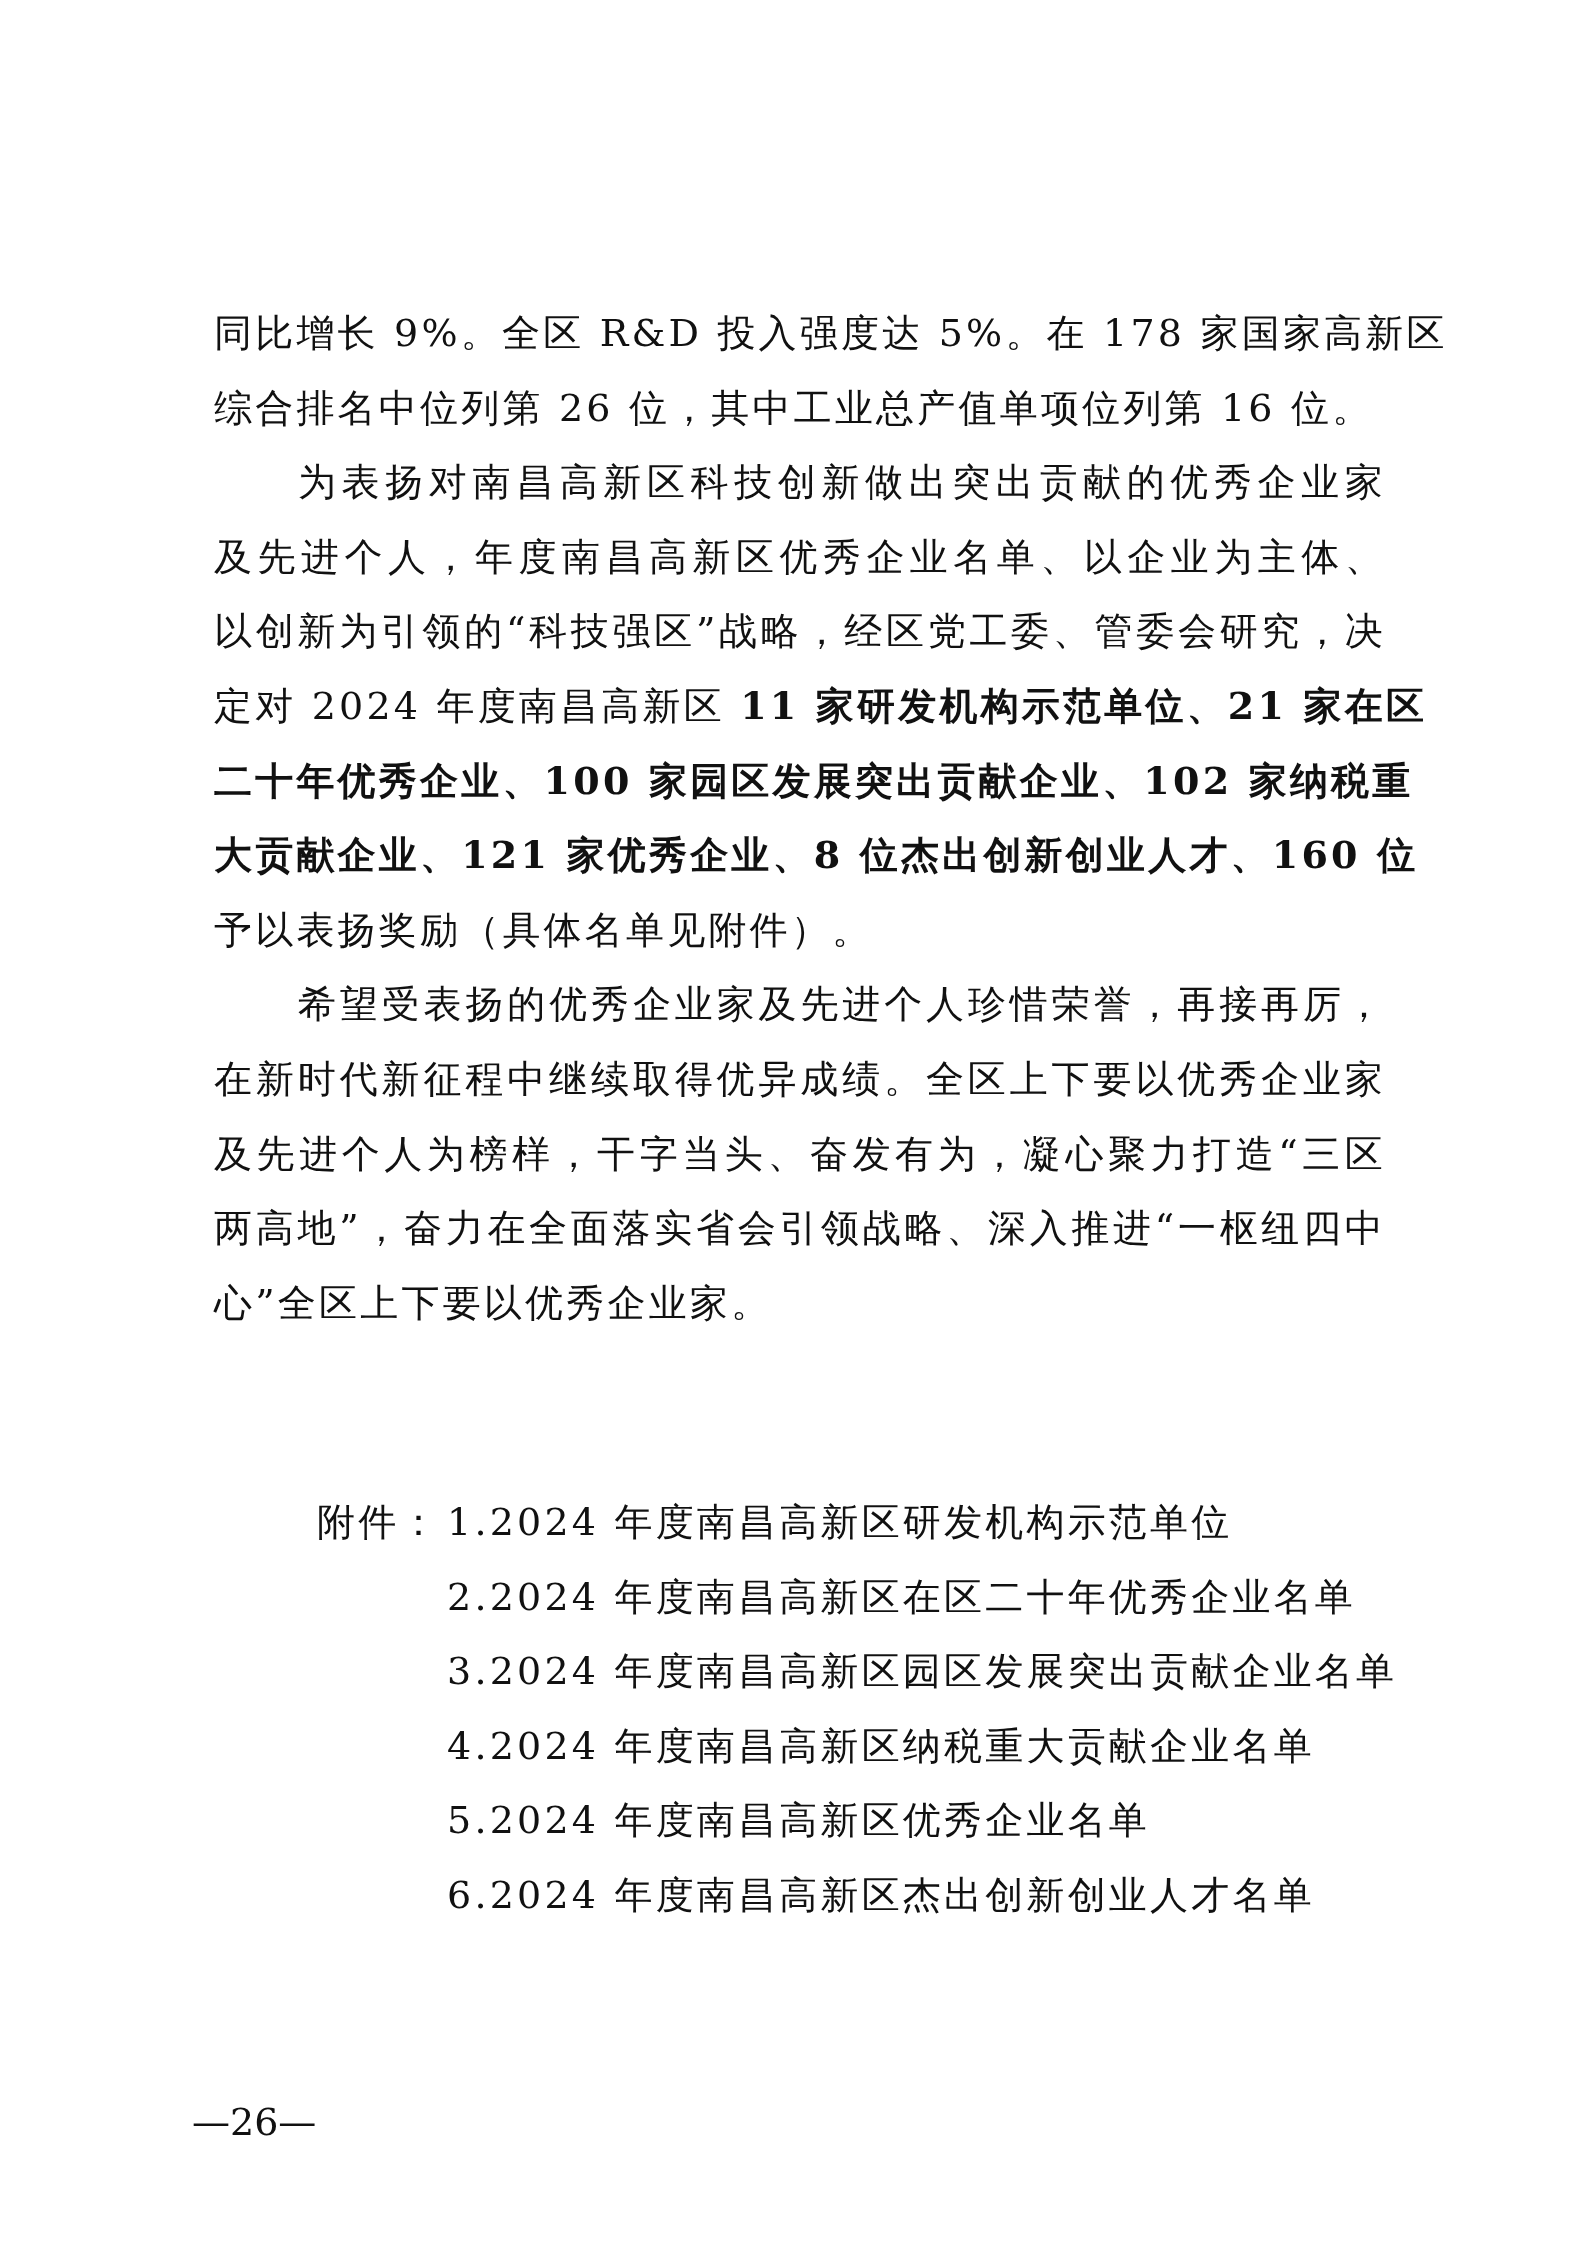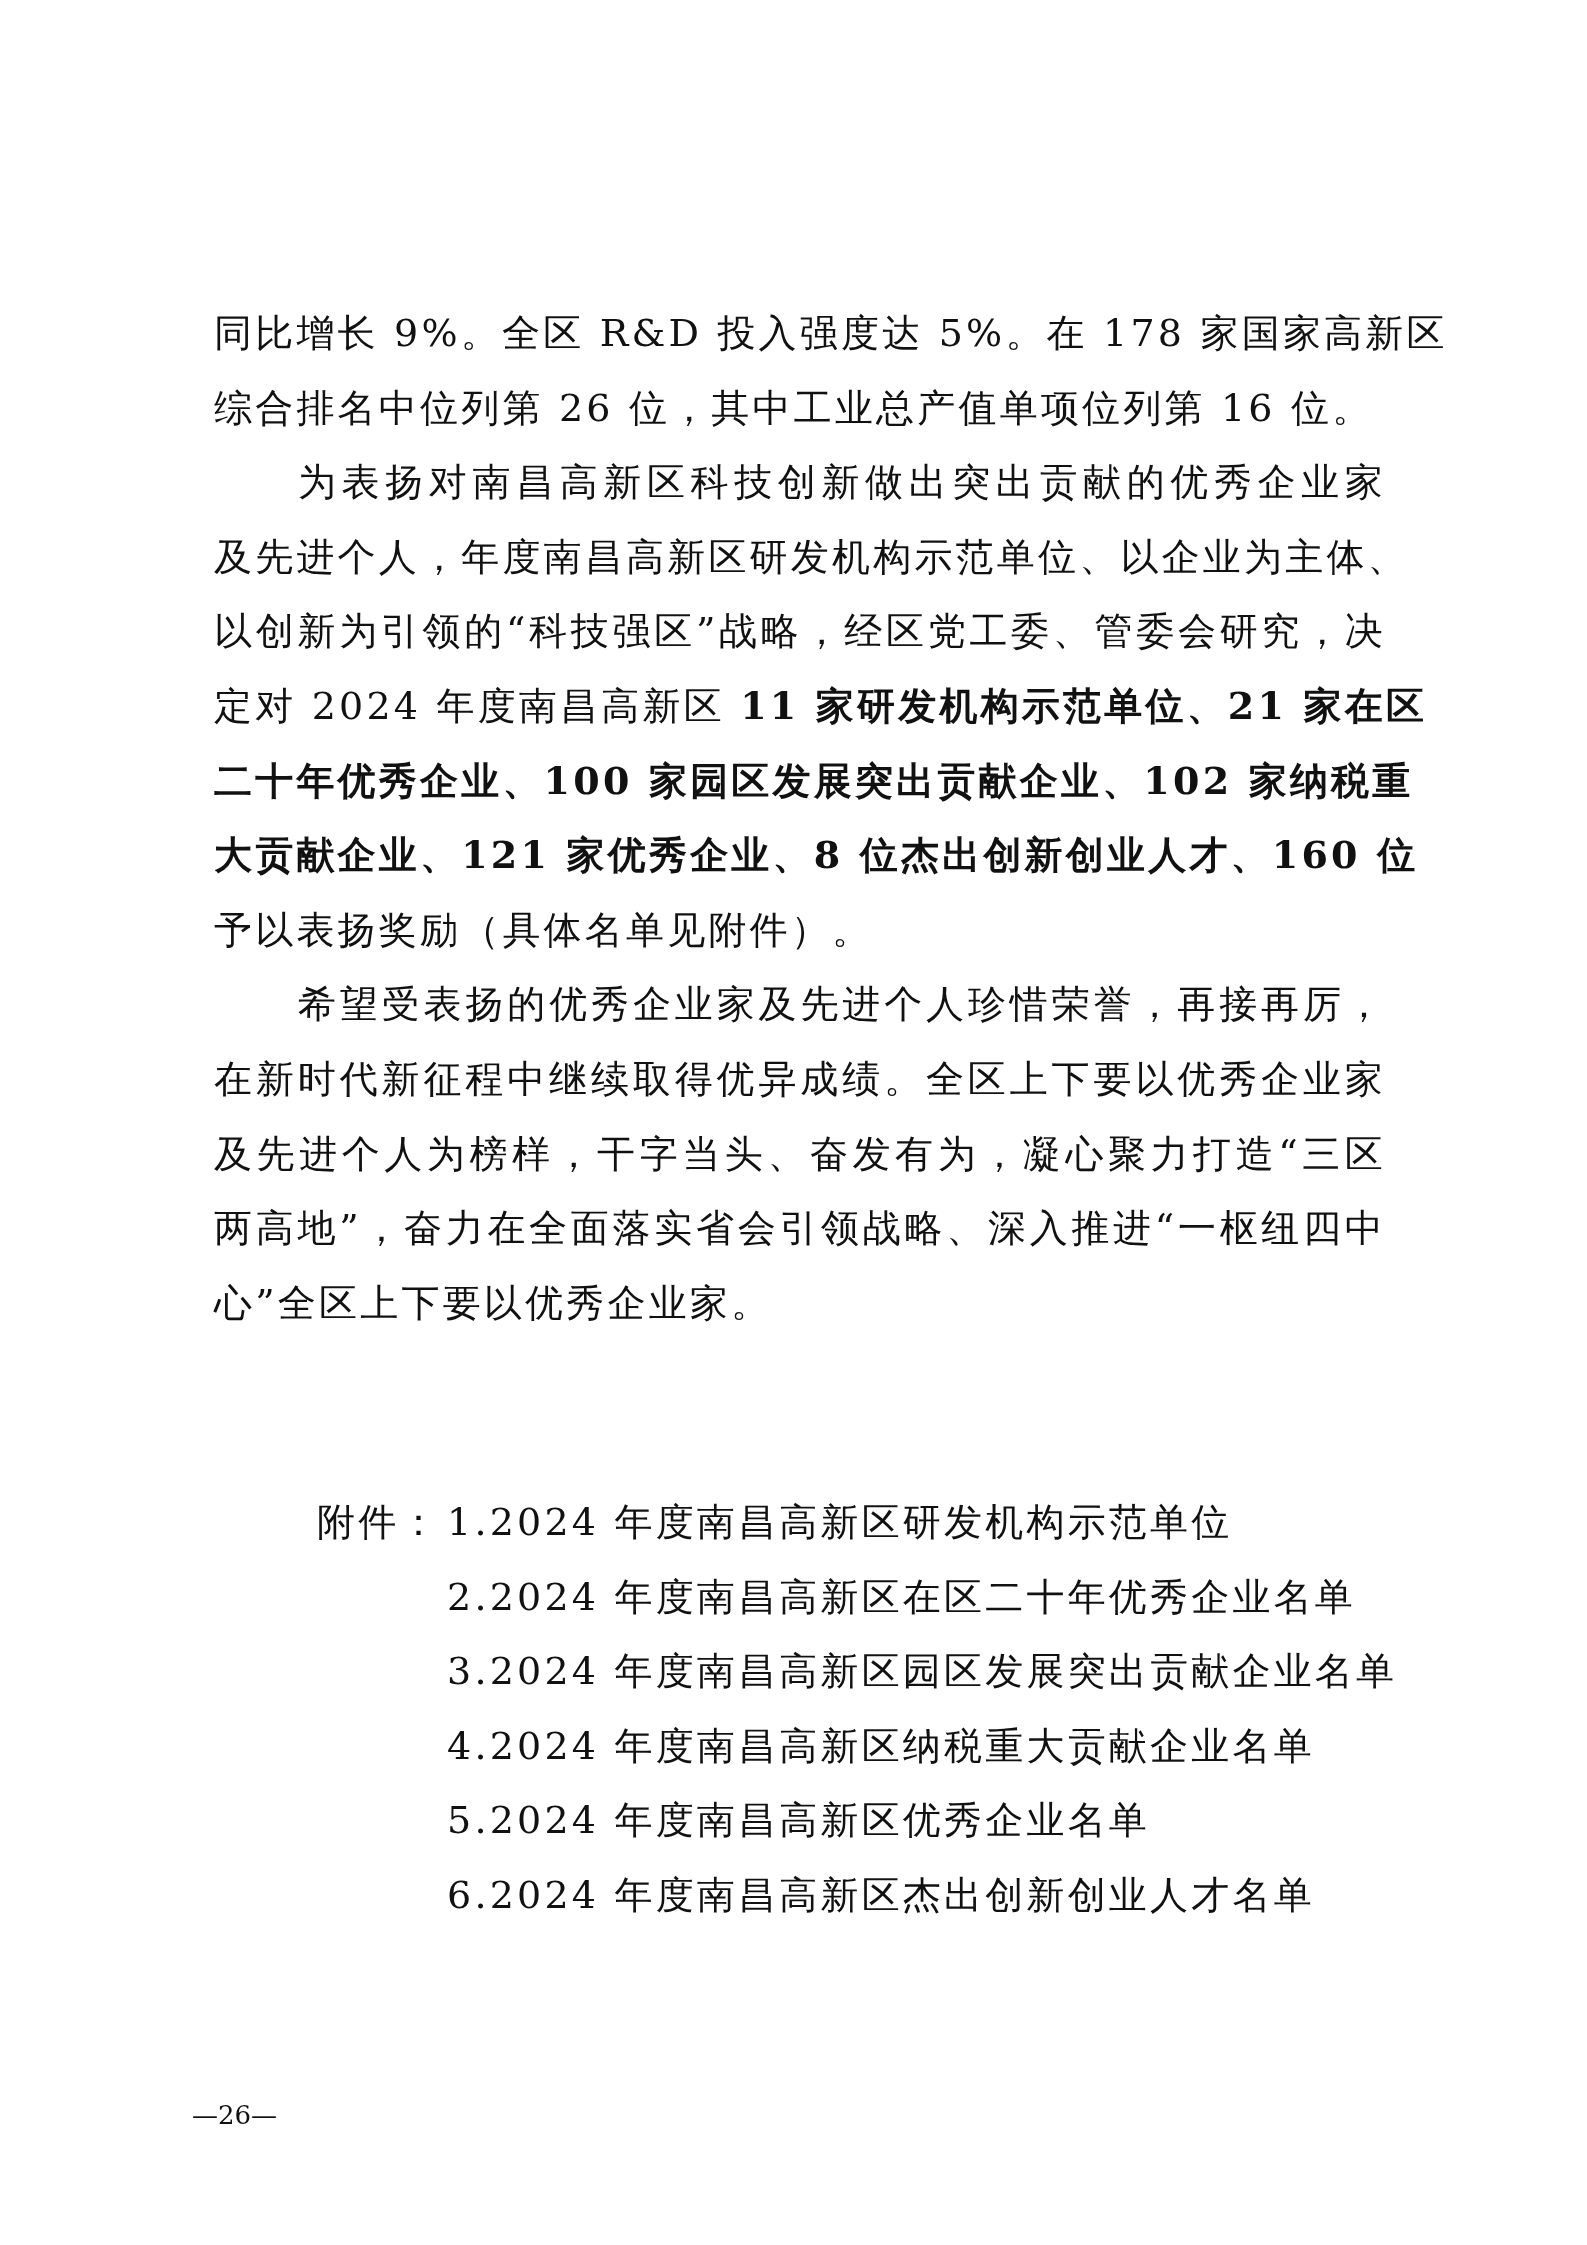--- a/index.html
+++ b/index.html
@@ -70,39 +70,39 @@
     flex: none;
   }
   .att-item {
     flex: none;
   }
   .page-number {
     position: absolute;
     left: 192px;
     top: 2100px;
     font-family: "DejaVu Serif", serif;
-    font-size: 26px;
+    font-size: 38px;
     letter-spacing: 0px;
   }
 </style>
 </head>
 <body>
 
 <div class="page">
 
   <div class="body-text">
 
     <p class="para">
       <span class="line">同比增长 9%。全区 R&amp;D 投入强度达 5%。在 178 家国家高新区</span>
       <span class="line last">综合排名中位列第 26 位，其中工业总产值单项位列第 16 位。</span>
     </p>
 
     <p class="para indent">
       <span class="line">为表扬对南昌高新区科技创新做出突出贡献的优秀企业家</span>
-      <span class="line" style="text-indent:0">及先进个人，年度南昌高新区研发机构示范单位、以企业为主体、</span>
+      <span class="line" style="text-indent:0">及先进个人，年度南昌高新区优秀企业名单、以企业为主体、</span>
       <span class="line" style="text-indent:0">以创新为引领的“科技强区”战略，经区党工委、管委会研究，决</span>
       <span class="line" style="text-indent:0"><span>定对 2024 年度南昌高新区 </span><span class="bold">11 家研发机构示范单位、21 家在区</span></span>
       <span class="line bold" style="text-indent:0">二十年优秀企业、100 家园区发展突出贡献企业、102 家纳税重</span>
       <span class="line bold" style="text-indent:0">大贡献企业、121 家优秀企业、8 位杰出创新创业人才、160 位</span>
       <span class="line last" style="text-indent:0">予以表扬奖励（具体名单见附件）。</span>
     </p>
 
     <p class="para indent">
       <span class="line">希望受表扬的优秀企业家及先进个人珍惜荣誉，再接再厉，</span>
       <span class="line" style="text-indent:0">在新时代新征程中继续取得优异成绩。全区上下要以优秀企业家</span>

